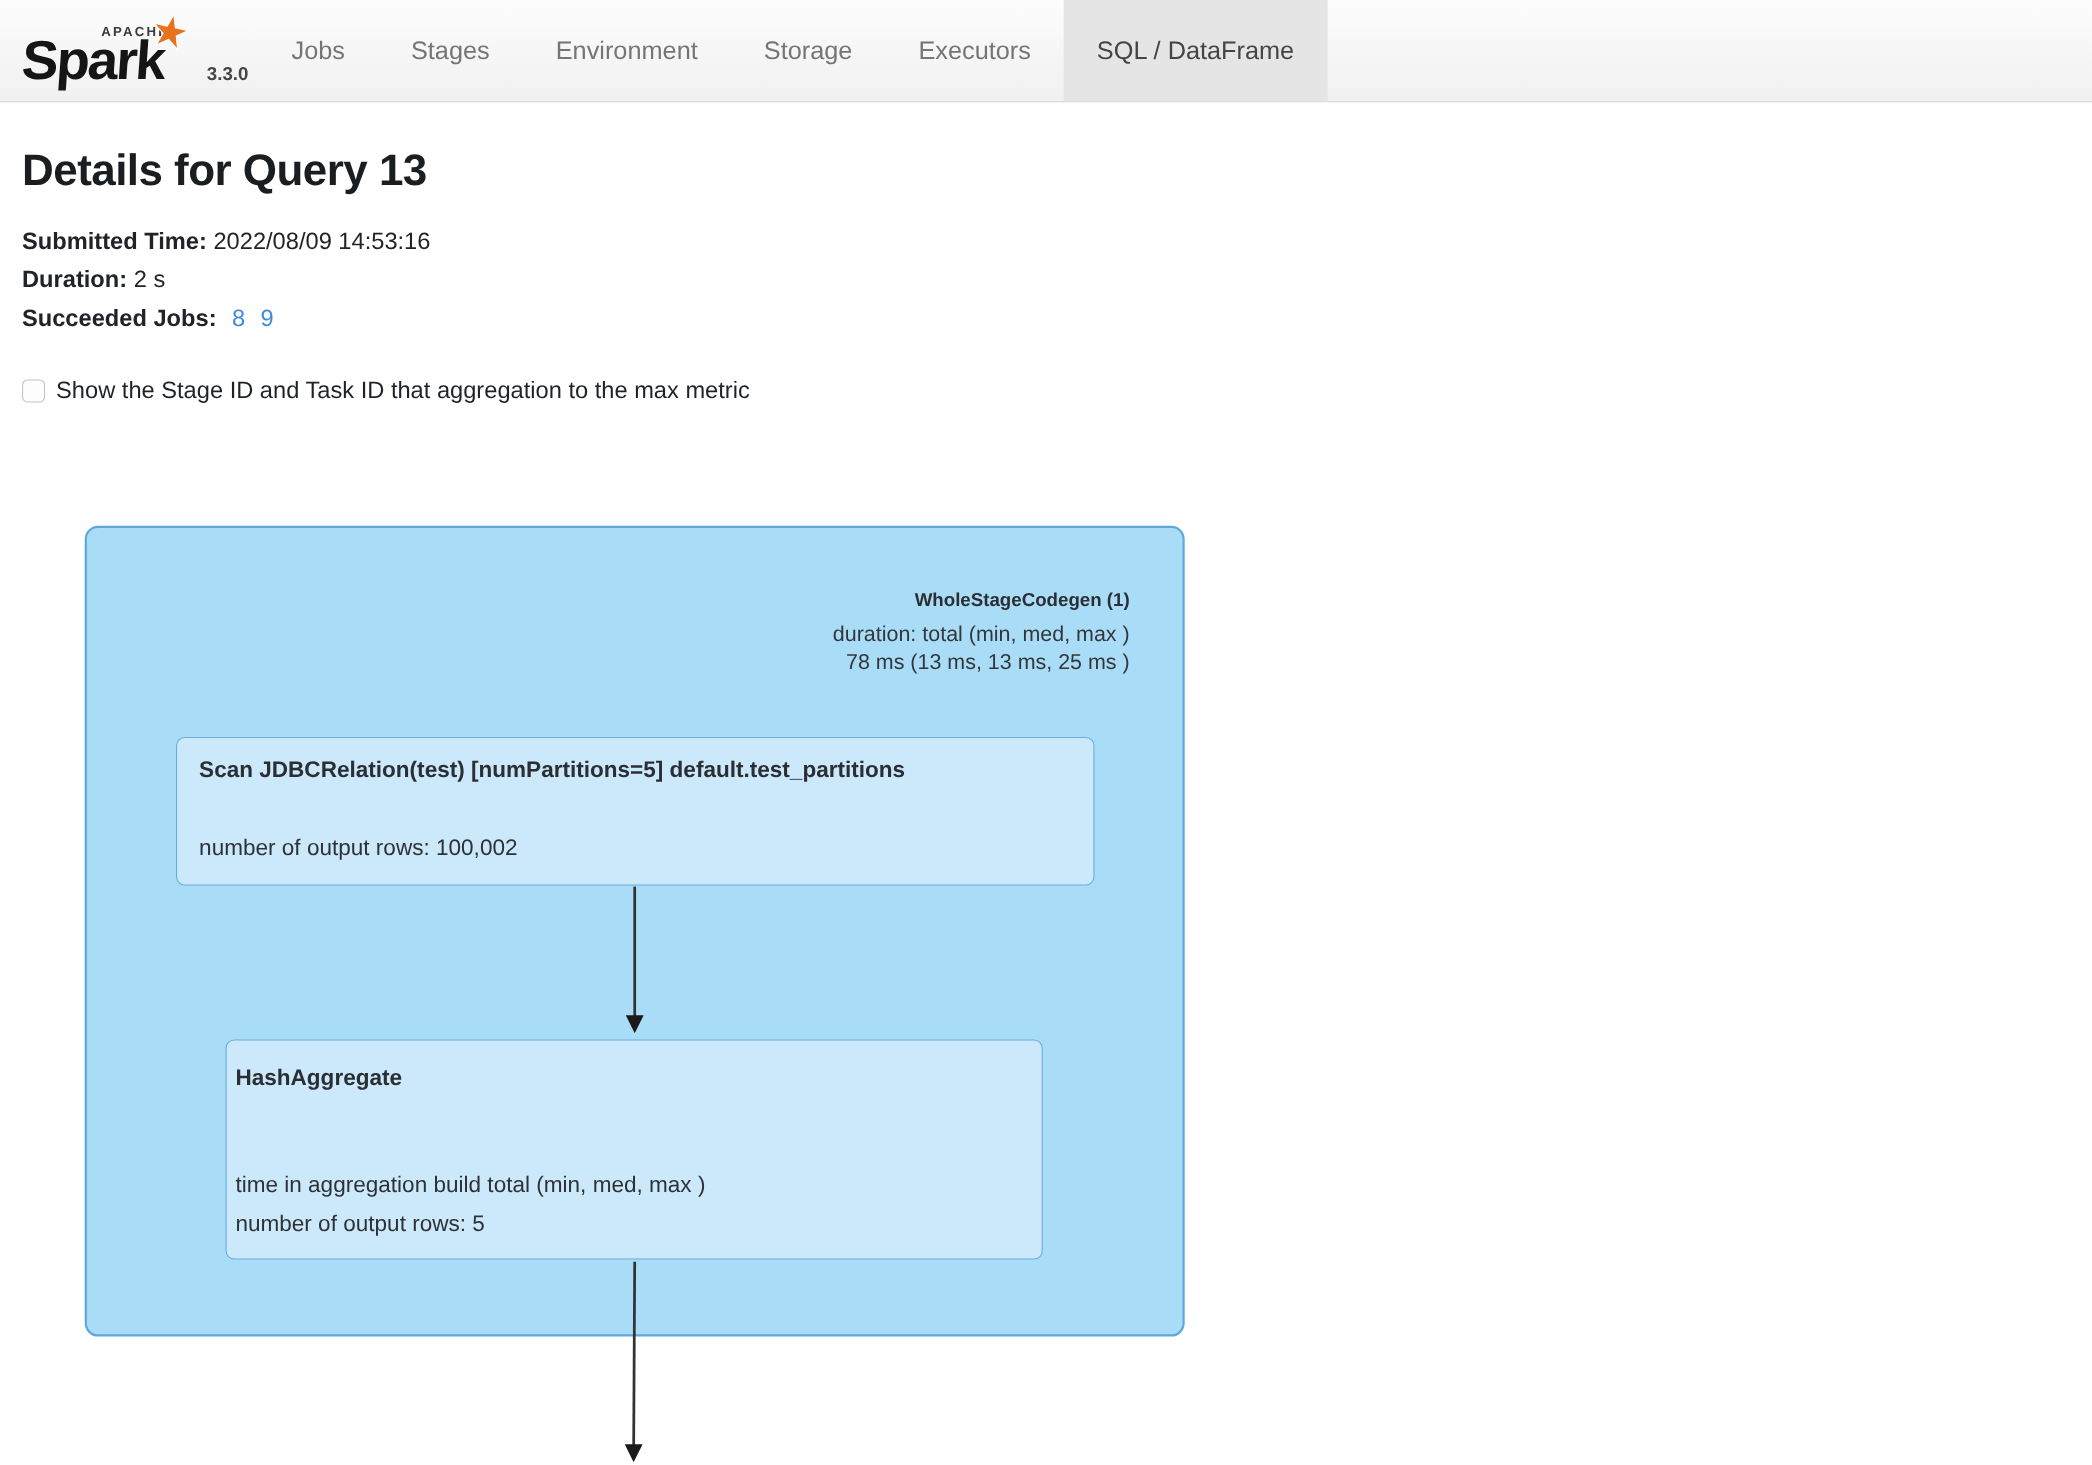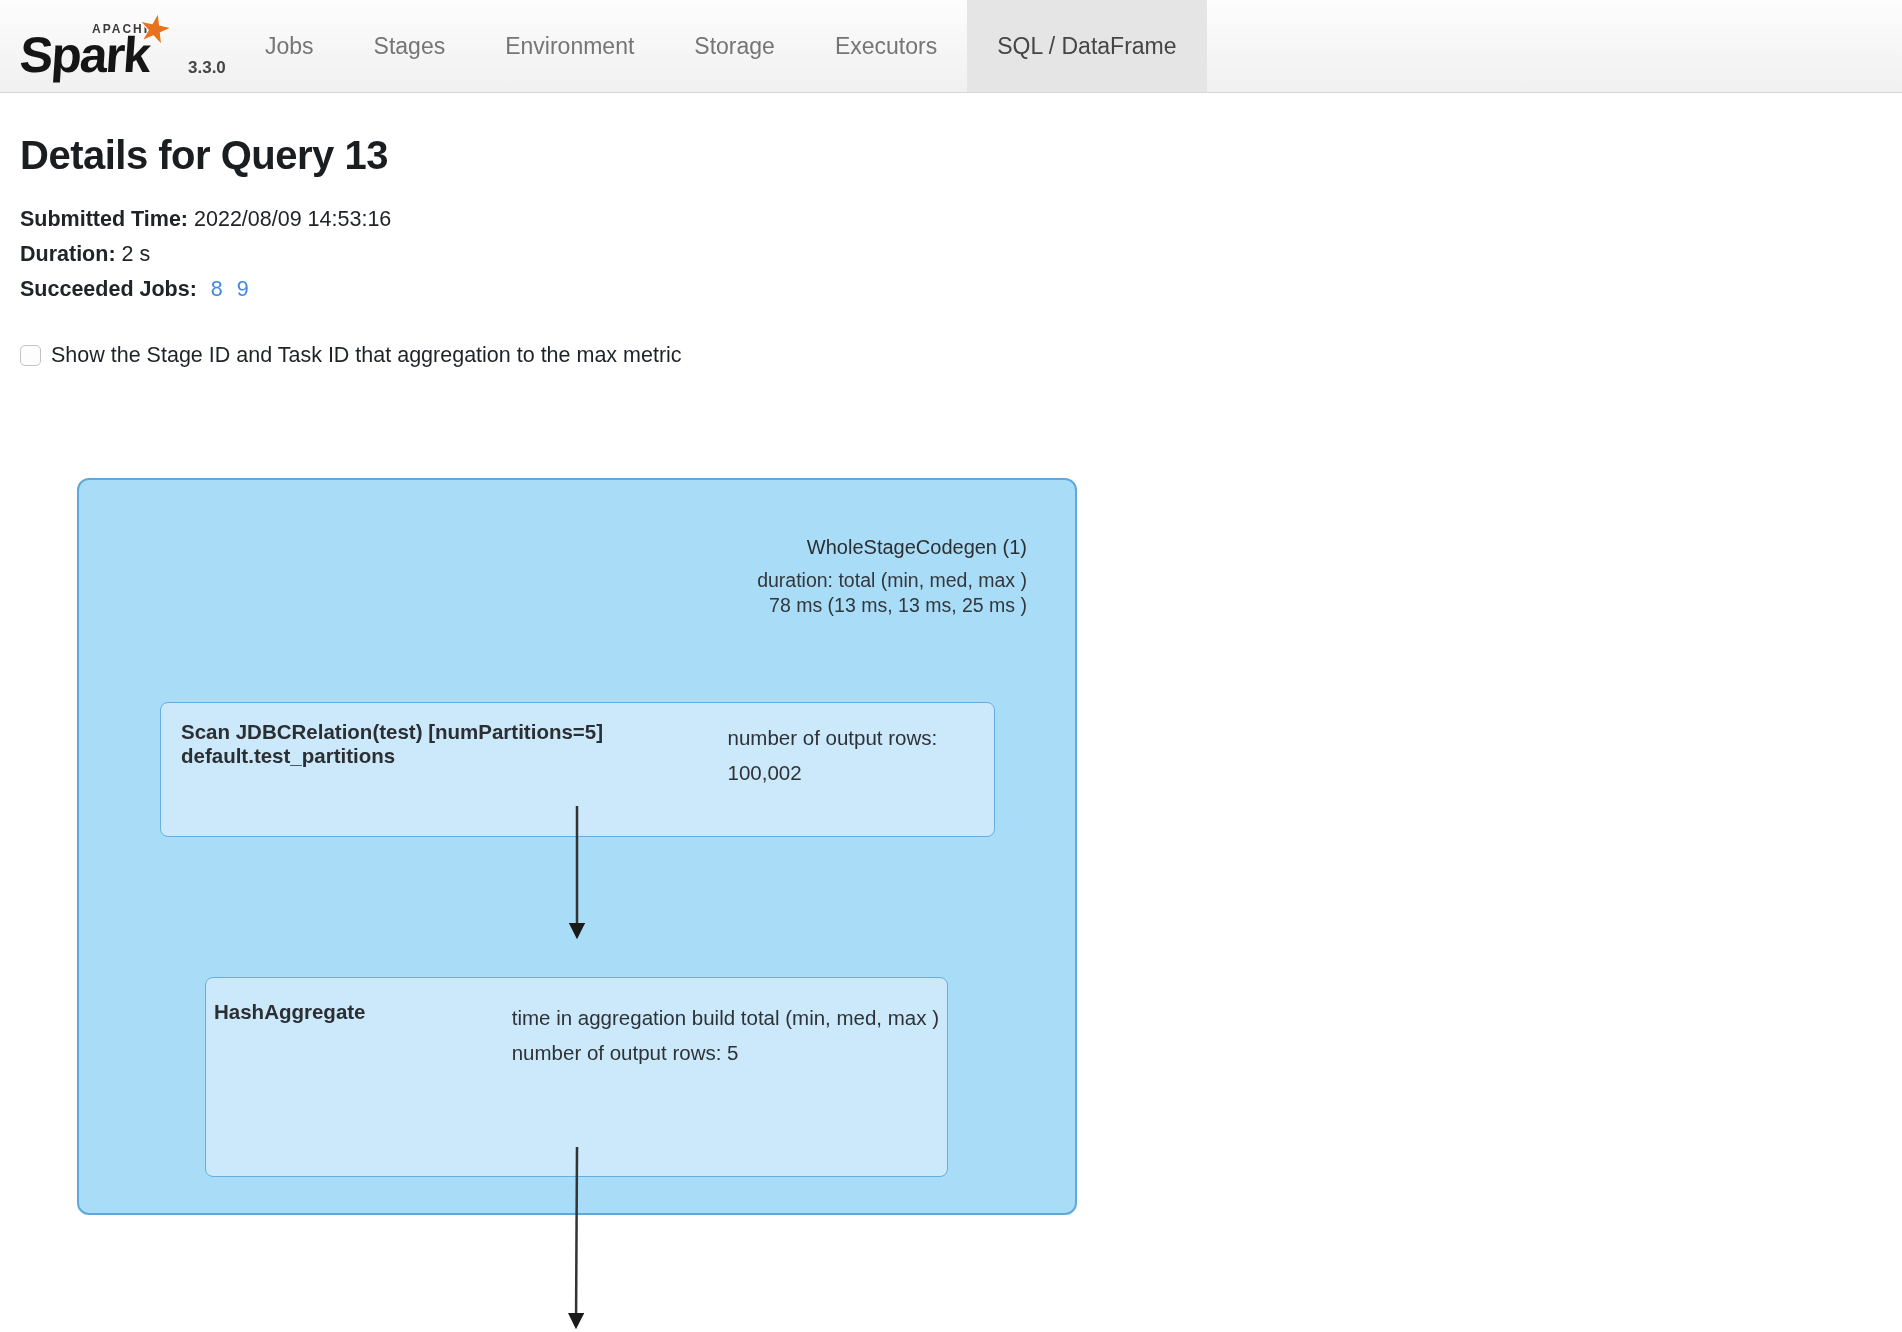--- a/index.html
+++ b/index.html
@@ -82,34 +82,33 @@
   .dag{position:relative;height:954px;margin-top:22px;}
   .cluster{
     position:absolute;left:57px;top:88px;width:1000px;height:737px;
     background:var(--cluster-fill);
     border:2px solid var(--cluster-border);
     border-radius:12px;
     z-index:1;
   }
   .cluster-name{
     margin:56px 48px 0 0;text-align:right;
-    font-size:20px;font-weight:normal;color:#2b2f33;
+    font-size:17px;font-weight:bold;color:#2b2f33;
   }
   .cluster-metrics{
     margin:9px 48px 0 0;text-align:right;
     font-size:19.5px;line-height:24.5px;color:#33373b;
   }
   .plan-node{
     position:absolute;z-index:2;
     background:var(--node-fill);
     border:1.5px solid var(--node-border);
     border-radius:8px;
-    display:flex;flex-direction:row;justify-content:space-between;
+    display:flex;flex-direction:column;justify-content:space-between;
     color:#2e3236;
-    margin-top:32px;
   }
   .node-scan{left:140px;top:280px;width:835px;height:135px;padding:17px 20px 16px;}
   .node-hash{left:185px;top:555px;width:743px;height:200px;padding:22px 8px 14px;}
   .node-title{font-size:20.5px;font-weight:bold;color:#2b2f33;}
   .node-metrics{font-size:20.5px;line-height:35px;color:#2e3236;}
   .dag-edges{position:absolute;left:0;top:0;z-index:3;pointer-events:none;}
 </style>
 </head>
 <body>
 

